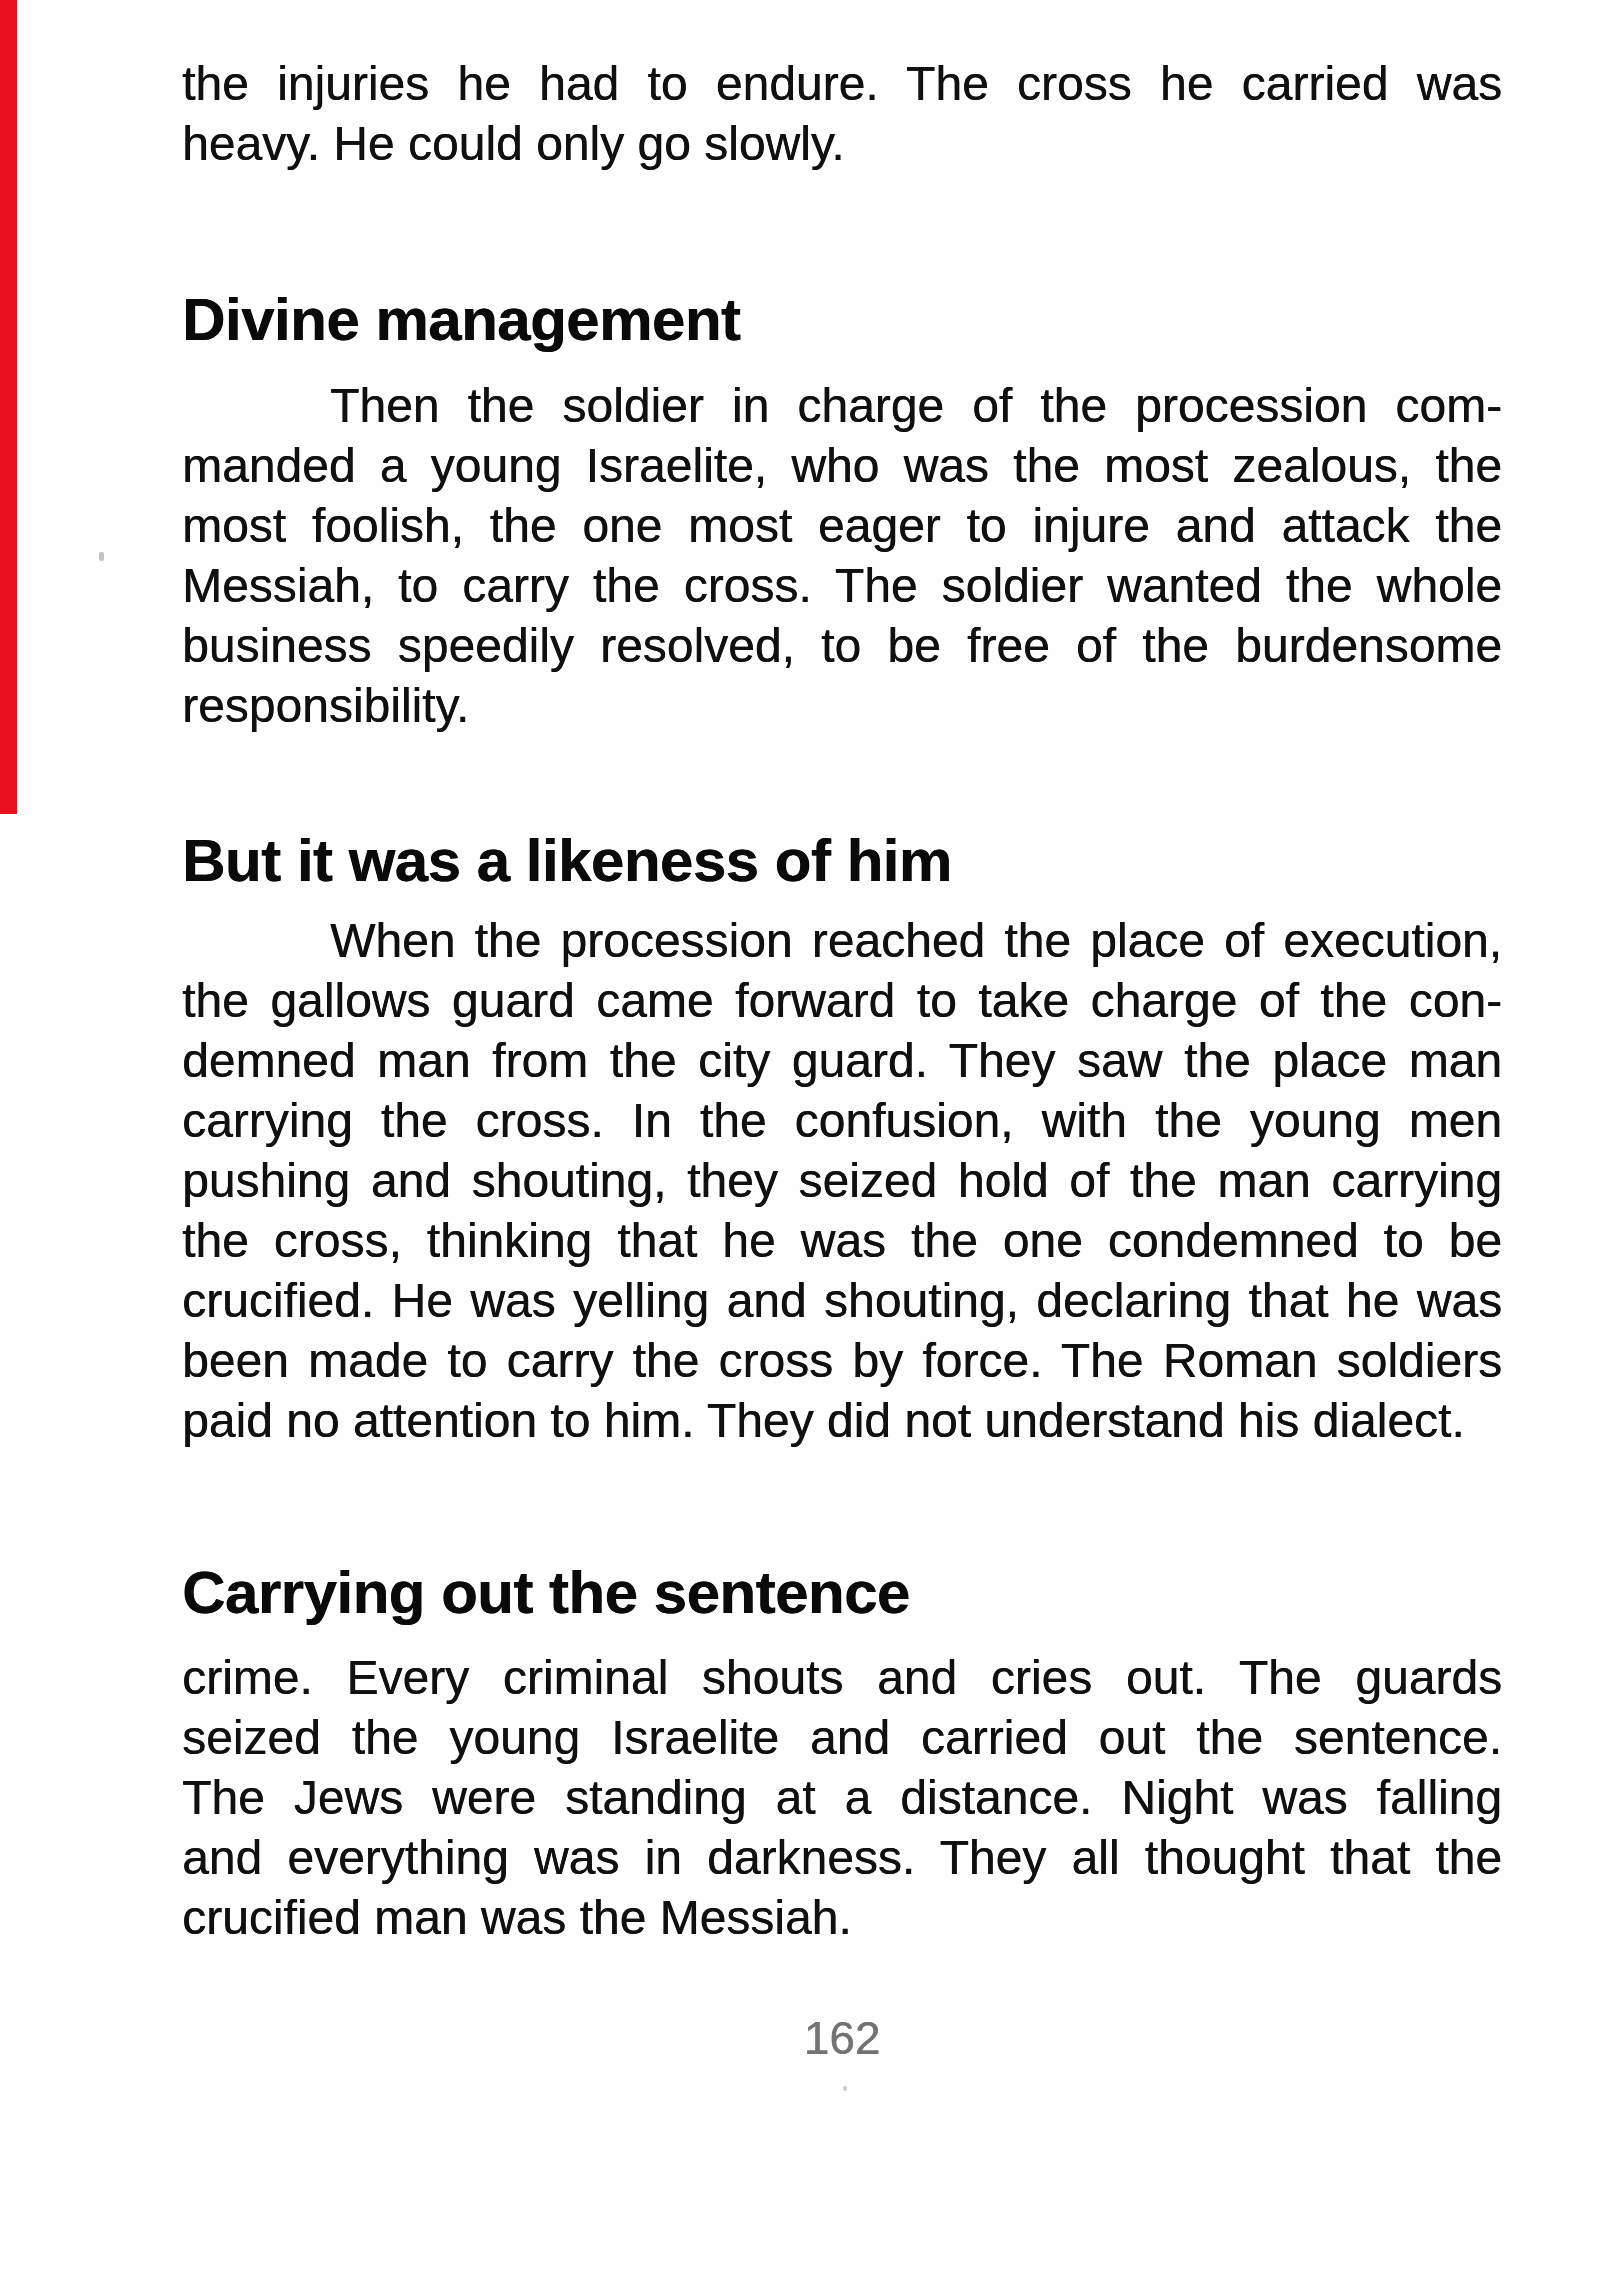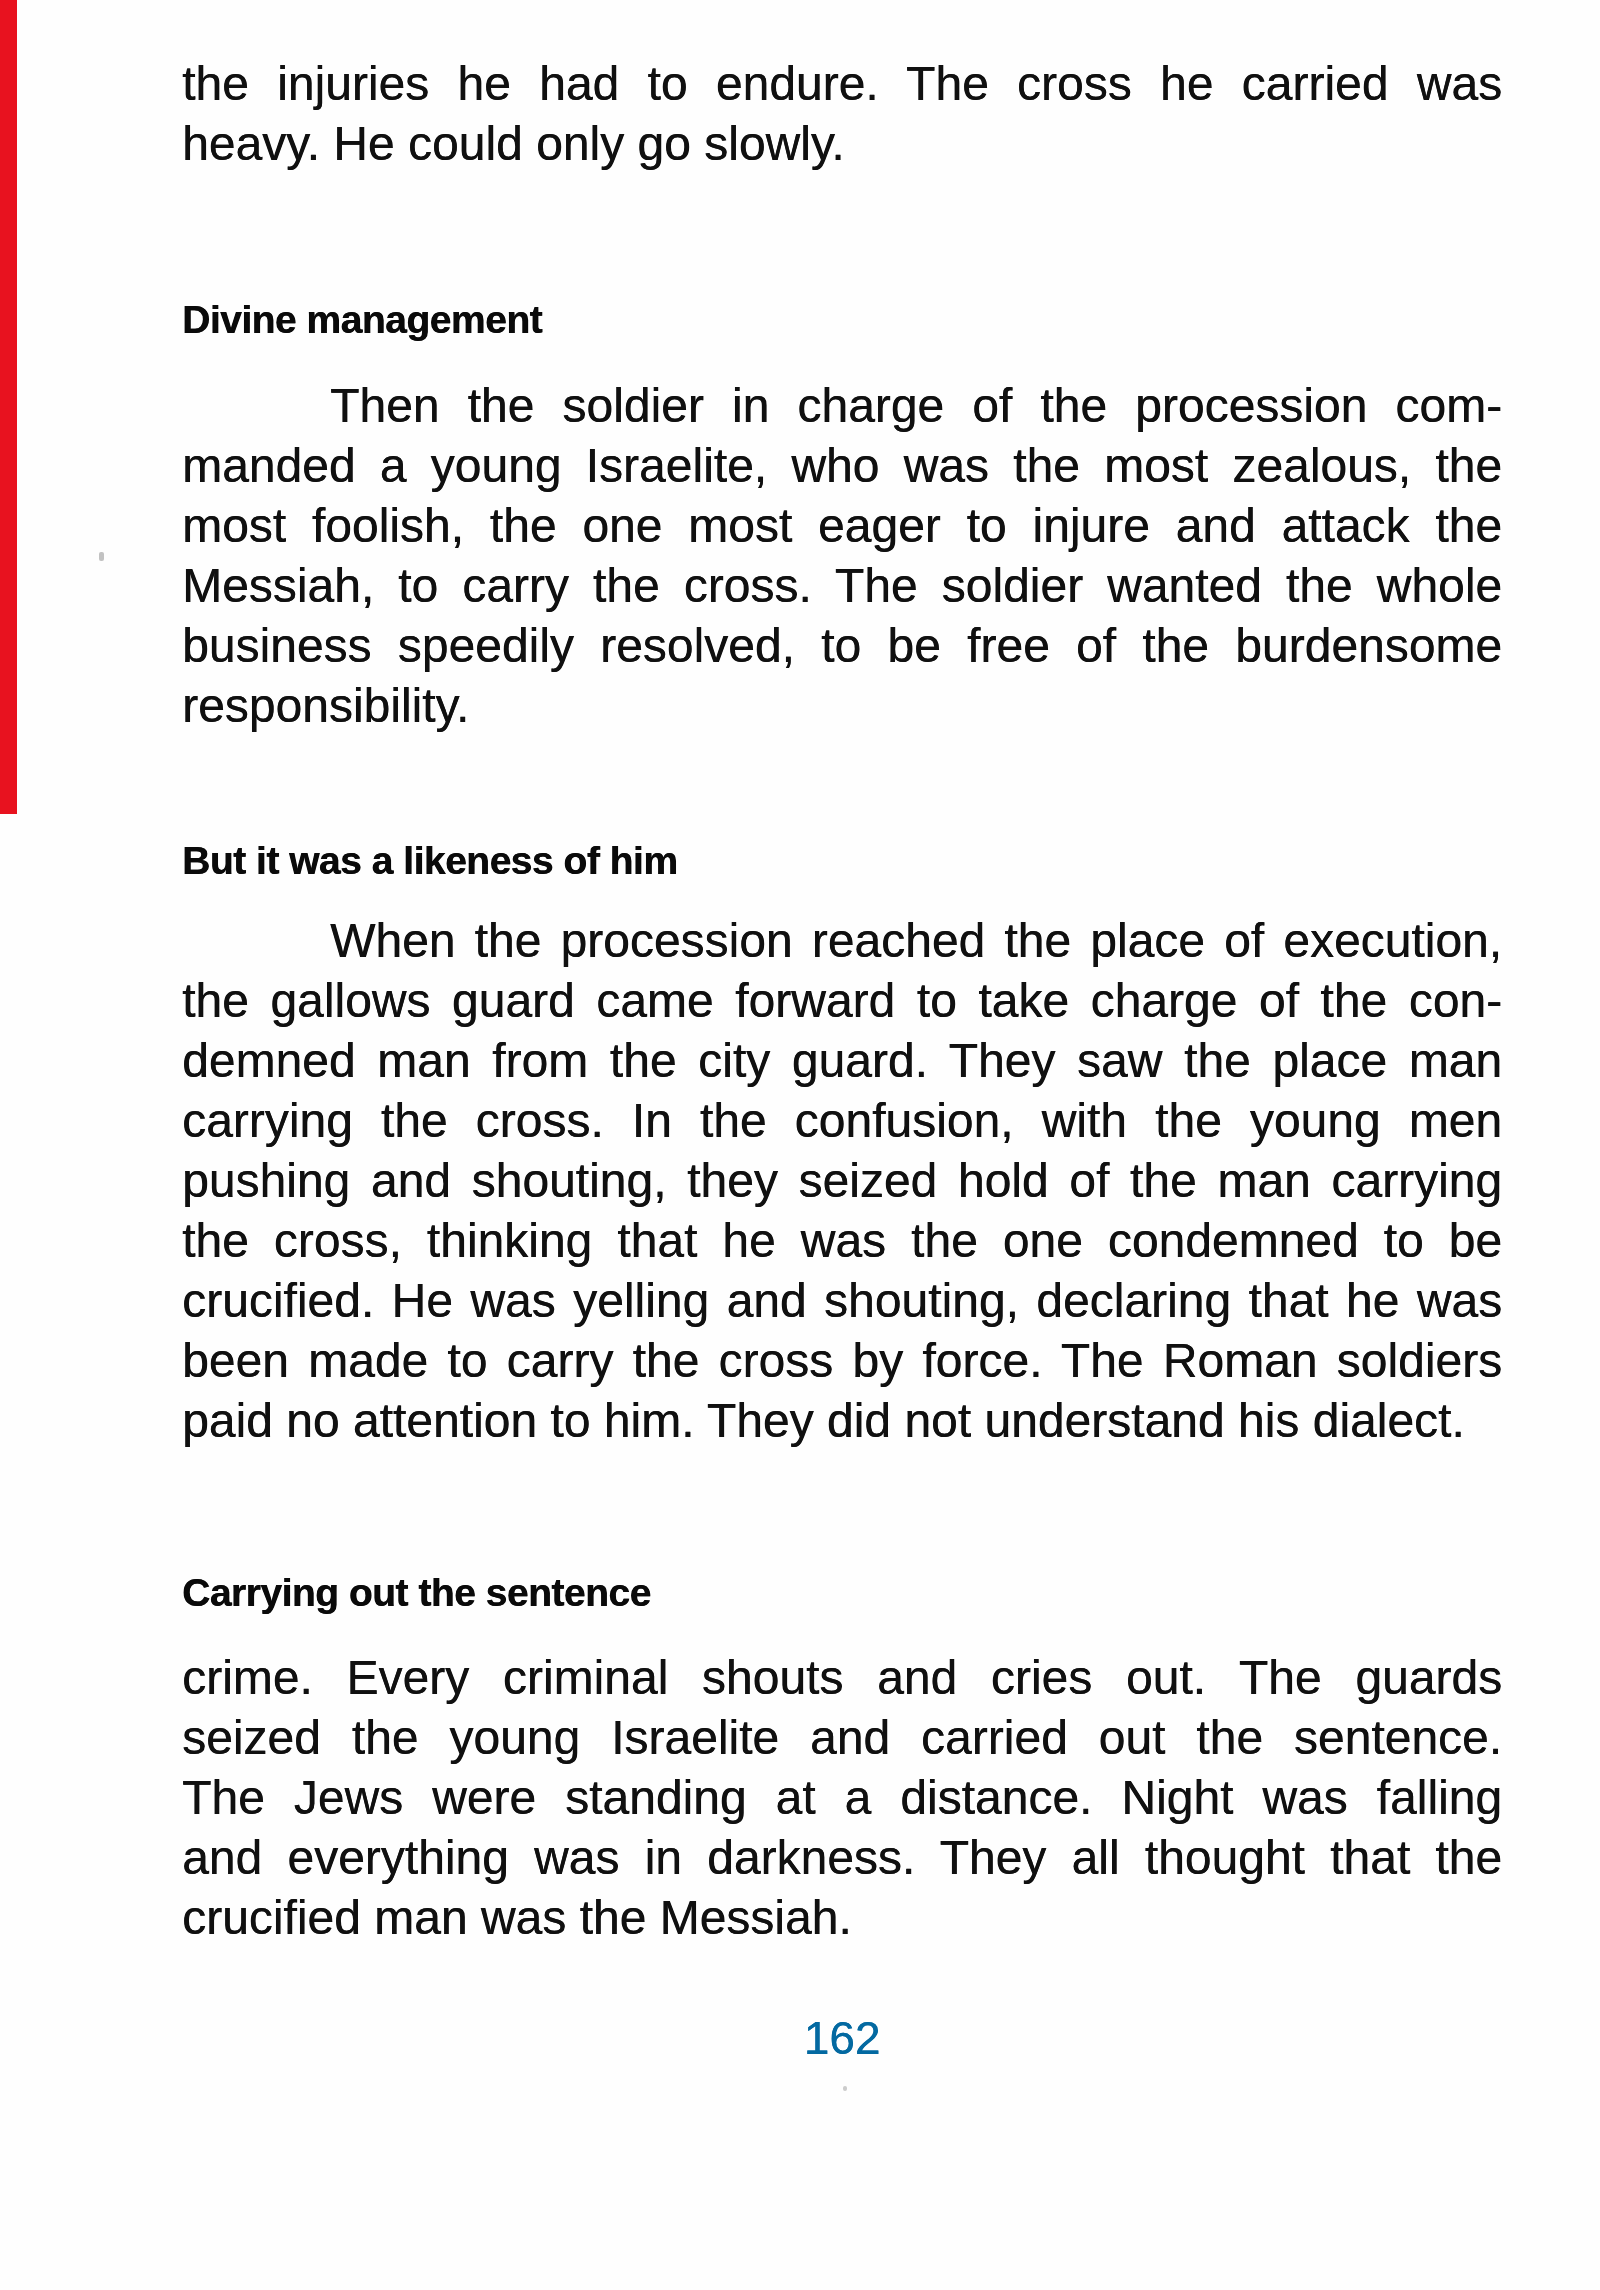--- a/index.html
+++ b/index.html
@@ -60,37 +60,37 @@
     text-shadow: 0.4px 0 0 currentColor;
     overflow: visible;
   }
   .line.last {
     text-align-last: left;
   }
   .line.indent {
     padding-left: 148px;
   }
   .heading {
-    font-size: 39px;
+    font-size: 60px;
     font-weight: 700;
     line-height: 63px;
     color: #0a0a0a;
     letter-spacing: -0.5px;
     margin: 0;
     text-shadow: 0.5px 0 0 currentColor;
   }
   .h-divine   { margin-top: 114px; margin-bottom: 24.6px; }
   .h-likeness { margin-top:  93px; margin-bottom: 19.7px; }
   .h-carrying { margin-top: 110px; margin-bottom: 23.6px; }
   .pagenum {
     margin-top: 64px;
     font-size: 46px;
     line-height: 52px;
     text-align: center;
-    color: #0369a1;
+    color: #737373;
     text-shadow: 0.4px 0 0 currentColor;
   }
 </style>
 </head>
 <body>
 
 <div class="page">
   <div class="scan-edge" style="background: rgb(232, 18, 31);"></div>
   <div class="scan-speck-1"></div>
   <div class="scan-speck-2"></div>

